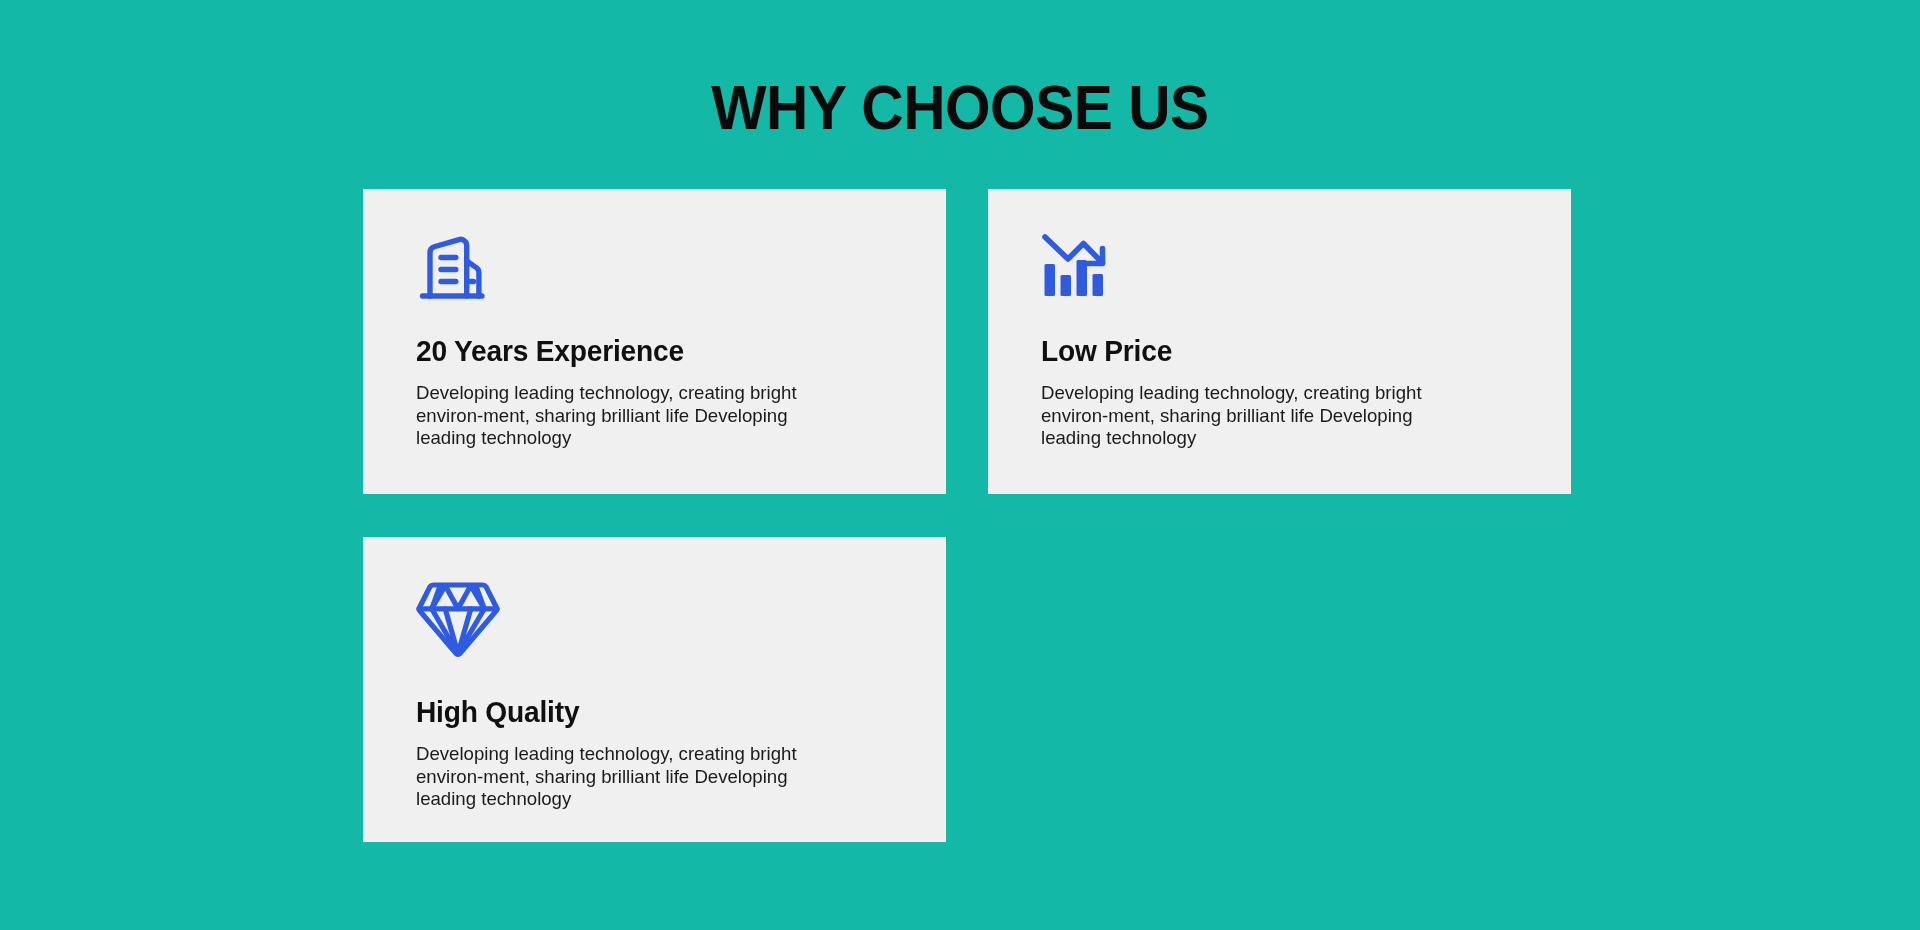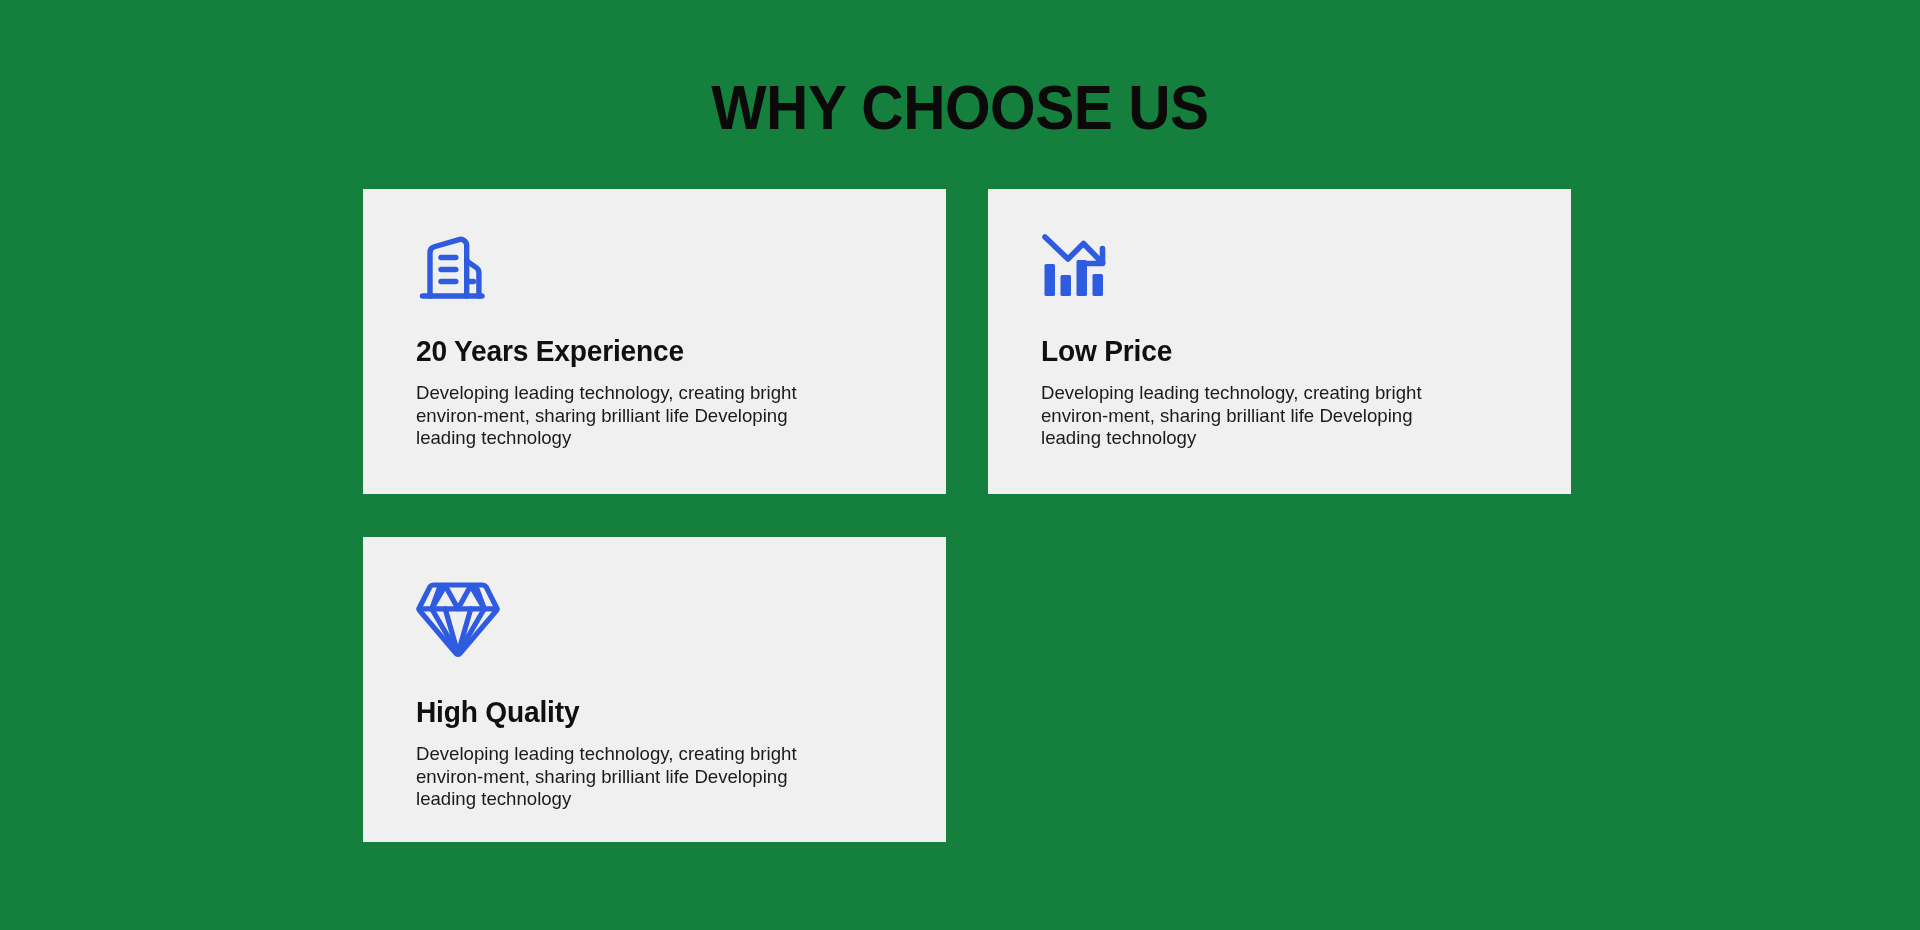--- a/index.html
+++ b/index.html
@@ -9,21 +9,21 @@
     height: 930px;
     background: #ffffff;
     font-family: "Liberation Sans", sans-serif;
     -webkit-font-smoothing: antialiased;
   }
 
   .page {
     position: relative;
     width: 1920px;
     height: 930px;
-    background: #15803d;
+    background: #14b8a6;
     overflow: hidden;
   }
 
   
   .section-title {
     position: absolute;
     top: 72px;
     left: 0;
     width: 1920px;
     text-align: center;

